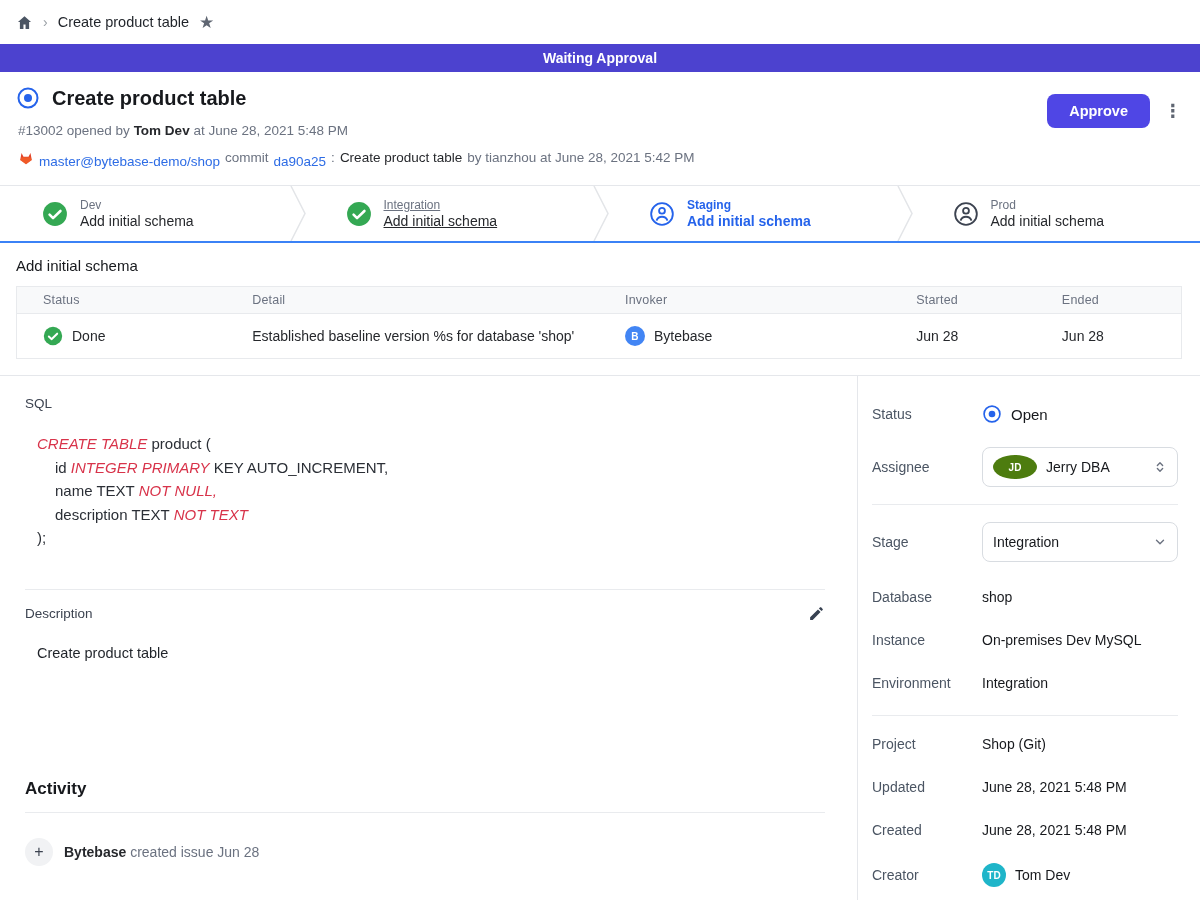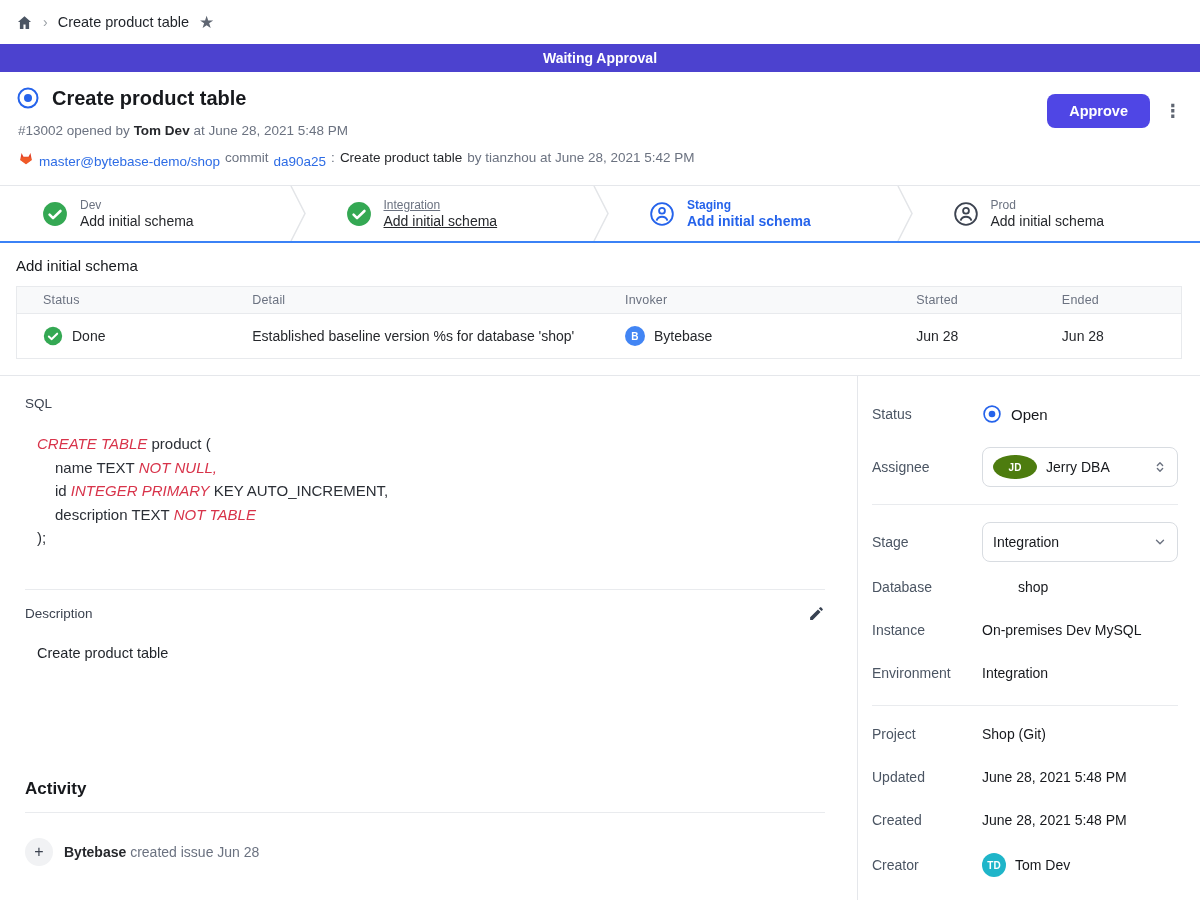--- a/index.html
+++ b/index.html
@@ -268,23 +268,23 @@
         </tr>
       </tbody>
     </table>
   </div>
 
   <div class="main-split">
     <div class="main-left">
       <div class="sql-label">SQL</div>
       <div class="sql-code">
         <div class="sql-line"><span class="kw">CREATE TABLE</span><span> product (</span></div>
+        <div class="sql-line ind"><span>id </span><span class="kw">INTEGER PRIMARY</span><span> KEY AUTO_INCREMENT,</span></div>
         <div class="sql-line ind"><span>name TEXT </span><span class="kw">NOT NULL,</span></div>
-        <div class="sql-line ind"><span>id </span><span class="kw">INTEGER PRIMARY</span><span> KEY AUTO_INCREMENT,</span></div>
-        <div class="sql-line ind"><span>description TEXT </span><span class="kw">NOT TABLE</span></div>
+        <div class="sql-line ind"><span>description TEXT </span><span class="kw">NOT TEXT</span></div>
         <div class="sql-line"><span>);</span></div>
       </div>
 
       <hr class="hr hr-desc">
       <div class="desc-header">
         <span class="desc-label">Description</span>
         <span class="pencil-icon">
           <svg viewBox="0 0 24 24" fill="#374151">
               <path d="M3 17.4V21h3.6L17.7 9.9l-3.6-3.6L3 17.4zM20.7 6.9c.4-.4.4-1 0-1.4l-2.2-2.2c-.4-.4-1-.4-1.4 0l-1.7 1.7 3.6 3.6 1.7-1.7z"></path>
             </svg>
@@ -340,21 +340,21 @@
           <span>Integration</span>
           <span class="spacer"></span>
           <span class="chev-icon">
             <svg viewBox="0 0 16 16" fill="none" stroke="#6b7280" stroke-width="1.6" stroke-linecap="round" stroke-linejoin="round">
                 <path d="M4 6l4 4 4-4"></path>
               </svg>
           </span>
         </div>
       </div>
 
-      <div class="side-row row-plain" style="margin-top:14px;gap:36px;">
+      <div class="side-row row-plain" style="margin-top:24px;">
         <span class="side-label">Database</span>
         <span class="side-value">shop</span>
       </div>
       <div class="side-row row-plain">
         <span class="side-label">Instance</span>
         <span class="side-value">On-premises Dev MySQL</span>
       </div>
       <div class="side-row row-plain">
         <span class="side-label">Environment</span>
         <span class="side-value">Integration</span>

